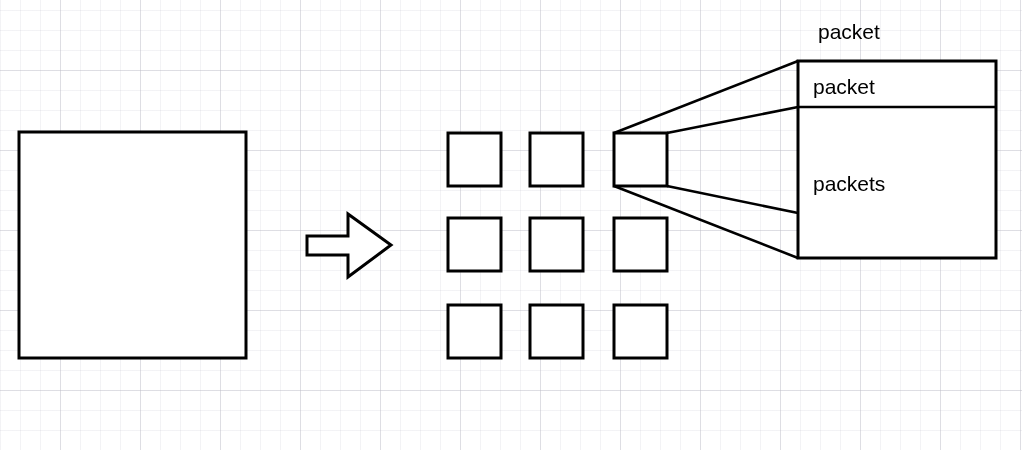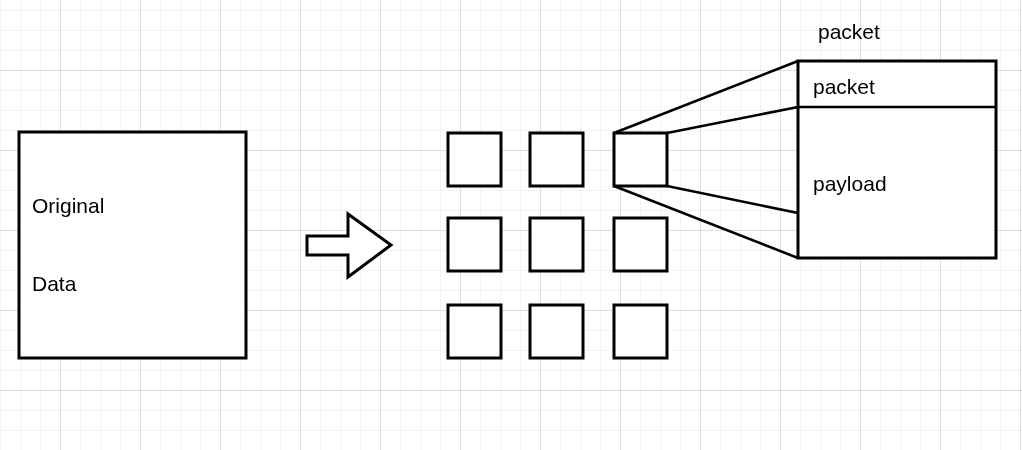--- a/index.html
+++ b/index.html
@@ -92,25 +92,21 @@
       <line class="connector-line" x1="667" y1="186" x2="798" y2="213"></line>
       <line class="connector-line" x1="614" y1="186" x2="798" y2="258"></line>
     </g>
 
     <g>
       <rect class="shape-stroke" x="798" y="61" width="198" height="197"></rect>
       <line class="divider-line" x1="798" y1="107" x2="996" y2="107"></line>
     </g>
   </svg>
 
-  <div class="label label-centered" style="left:132px; top:245px; width:200px;">
-    <div>Original</div>
-    <div>Data</div>
-  </div>
 
 
   <div class="label label-centered" style="left:898px; top:32px; width:160px;">packet</div>
 
   <div class="label label-centered" style="left:898px; top:87px; width:170px;">packet</div>
 
-  <div class="label label-centered" style="left:898px; top:184px; width:170px;">payload</div>
+  <div class="label label-centered" style="left:898px; top:184px; width:170px;">packets</div>
 
 </div>
 
 </body></html>

